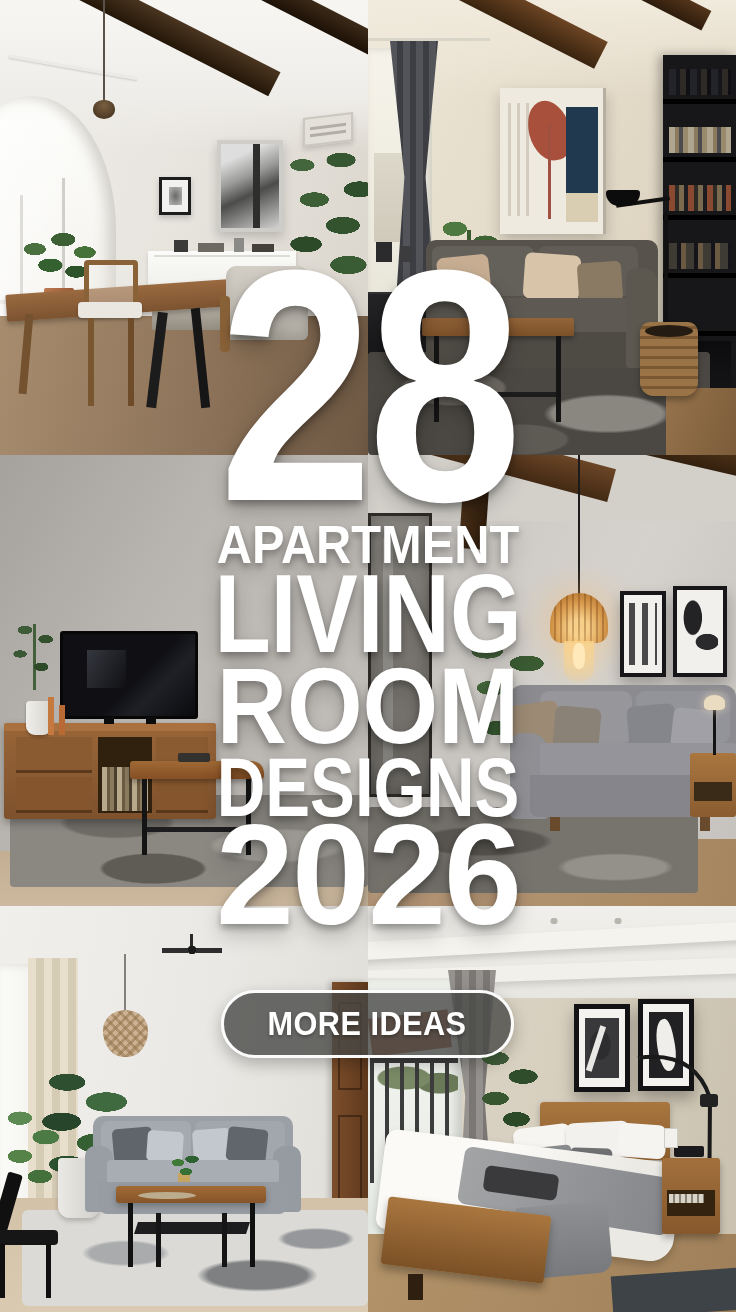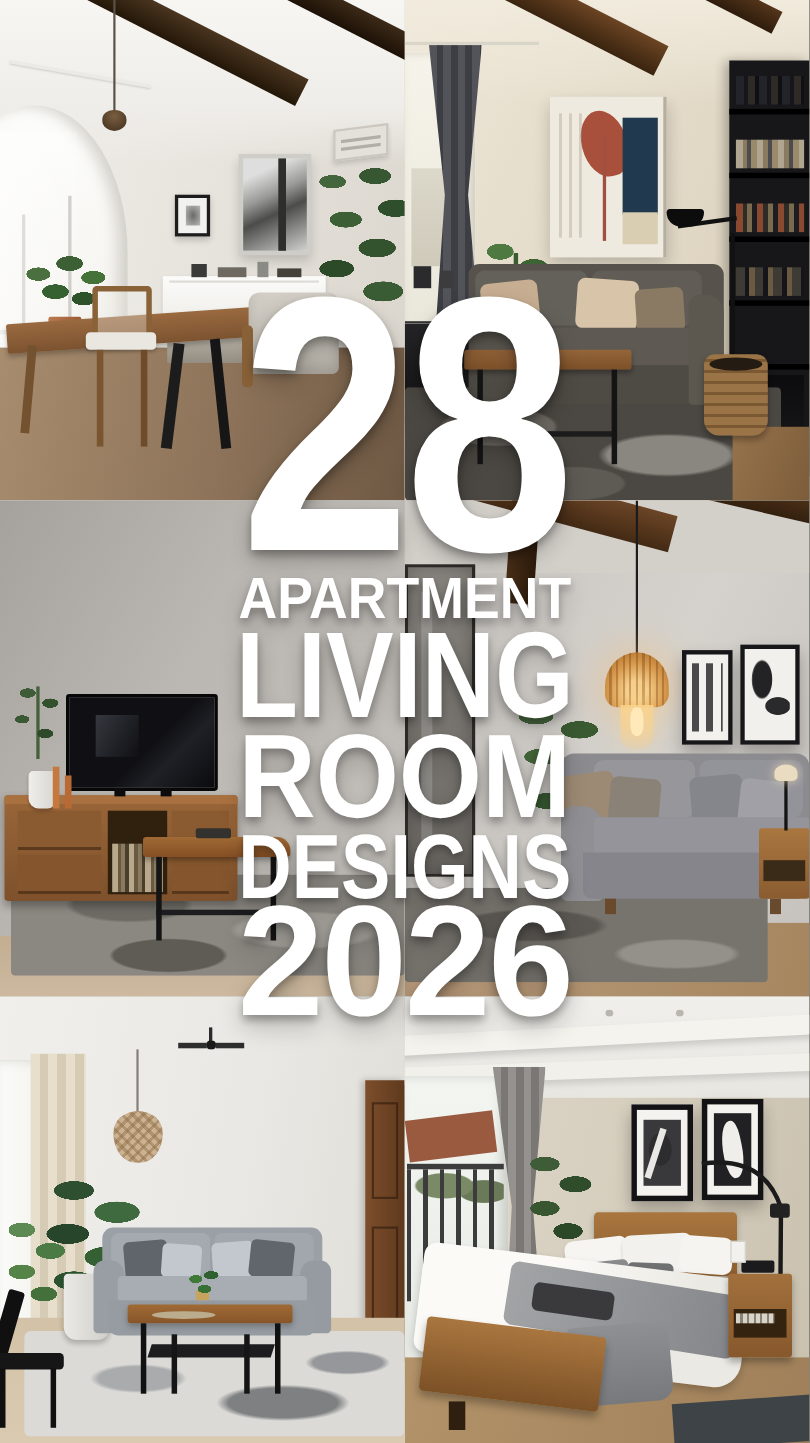--- a/index.html
+++ b/index.html
@@ -591,14 +591,17 @@
 
   <div>
     <div class="title-line t-count">28</div>
     <div class="title-line t-word1">APARTMENT</div>
     <div class="title-line t-word2">LIVING</div>
     <div class="title-line t-word3">ROOM</div>
     <div class="title-line t-word4">DESIGNS</div>
     <div class="title-line t-year">2026</div>
   </div>
 
+  <button class="cta">
+    <span>MORE IDEAS</span>
+  </button>
 
 </div>
 
 </body></html>

